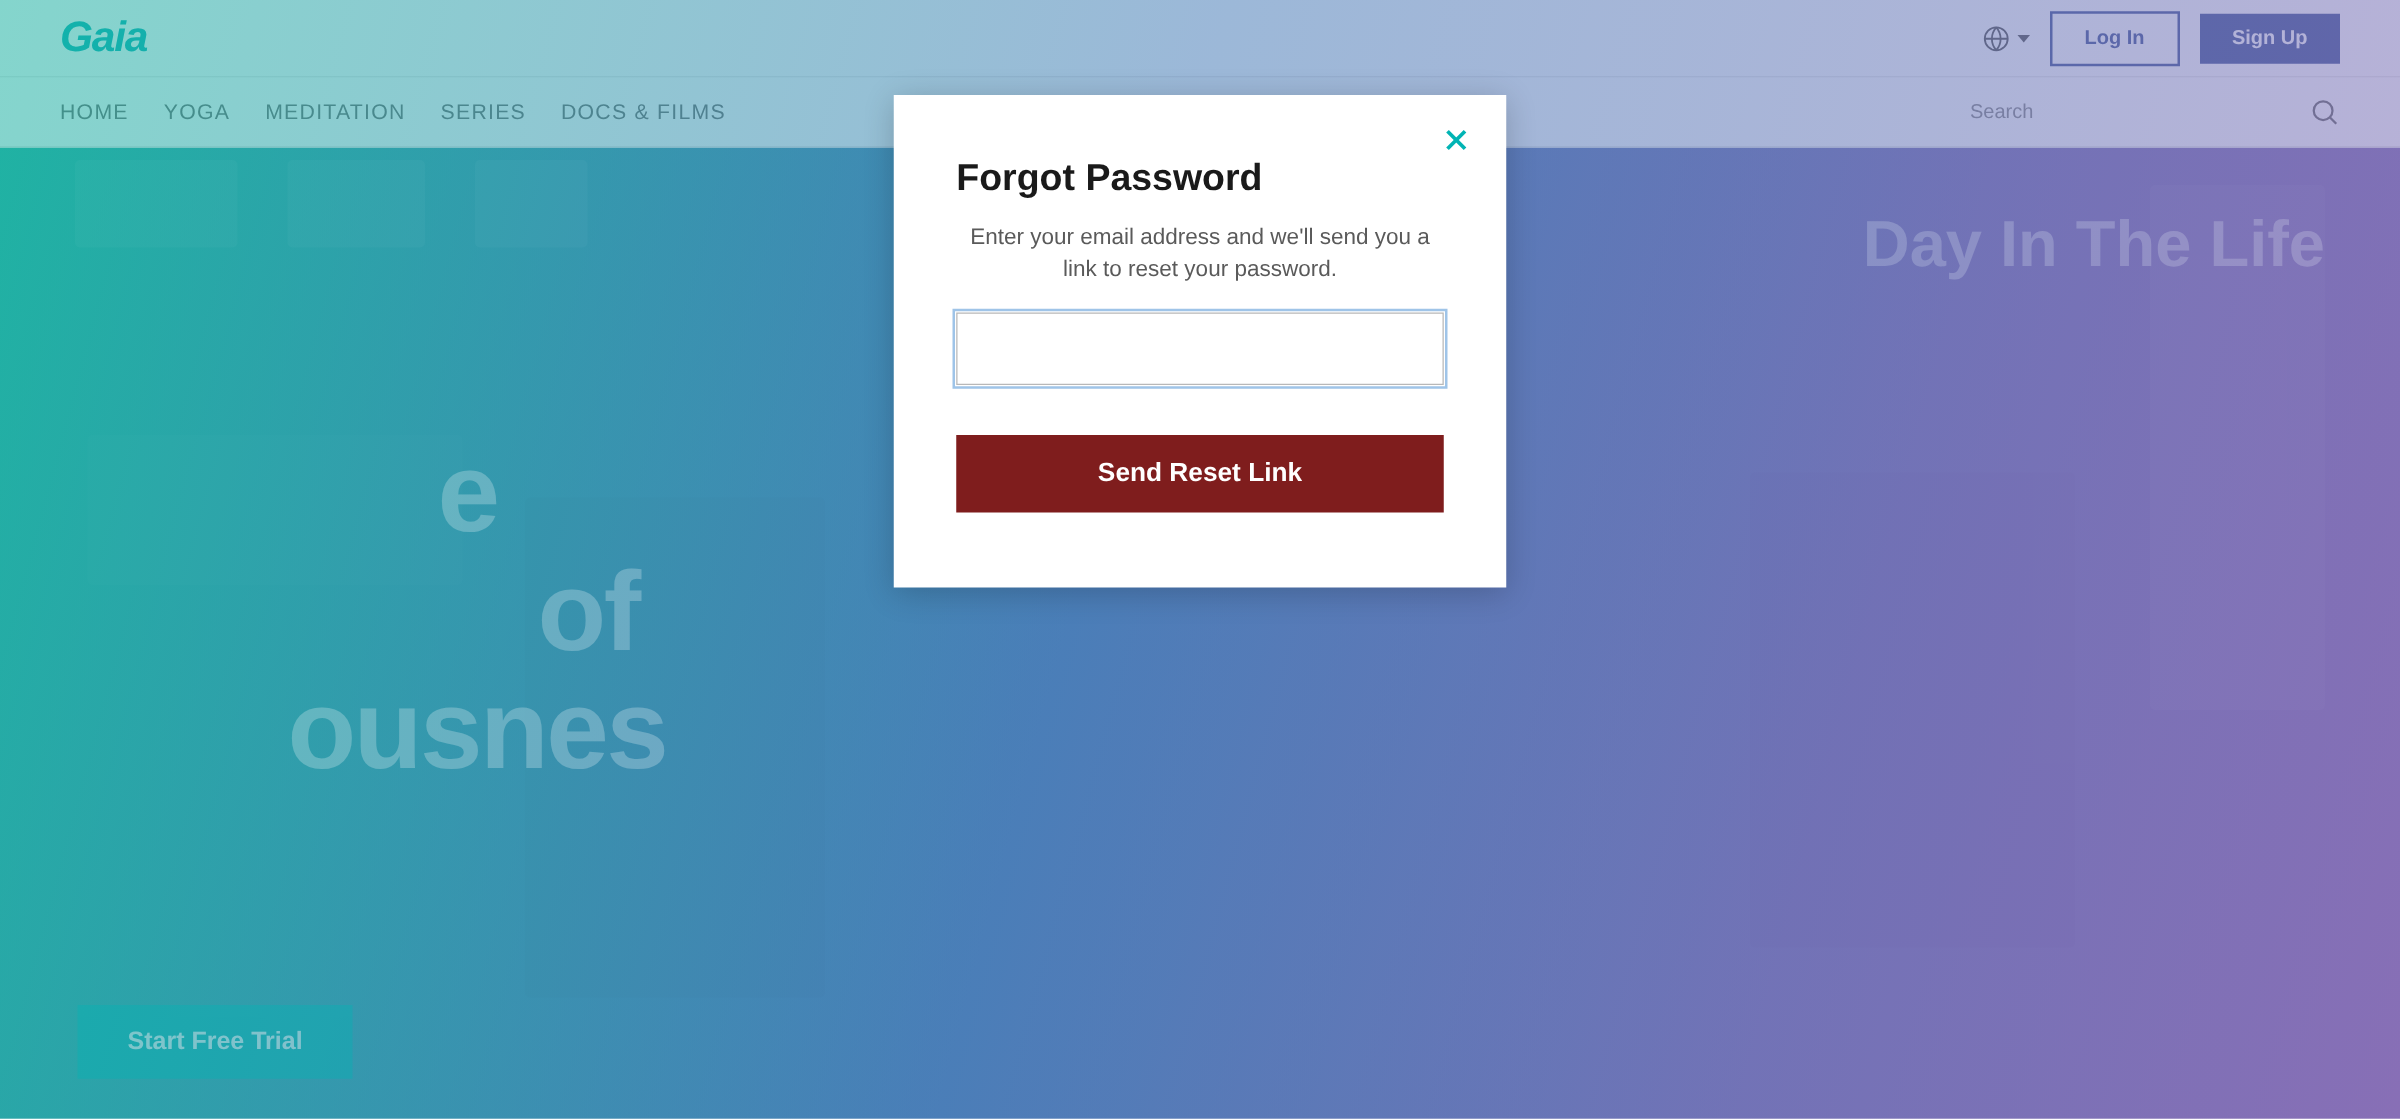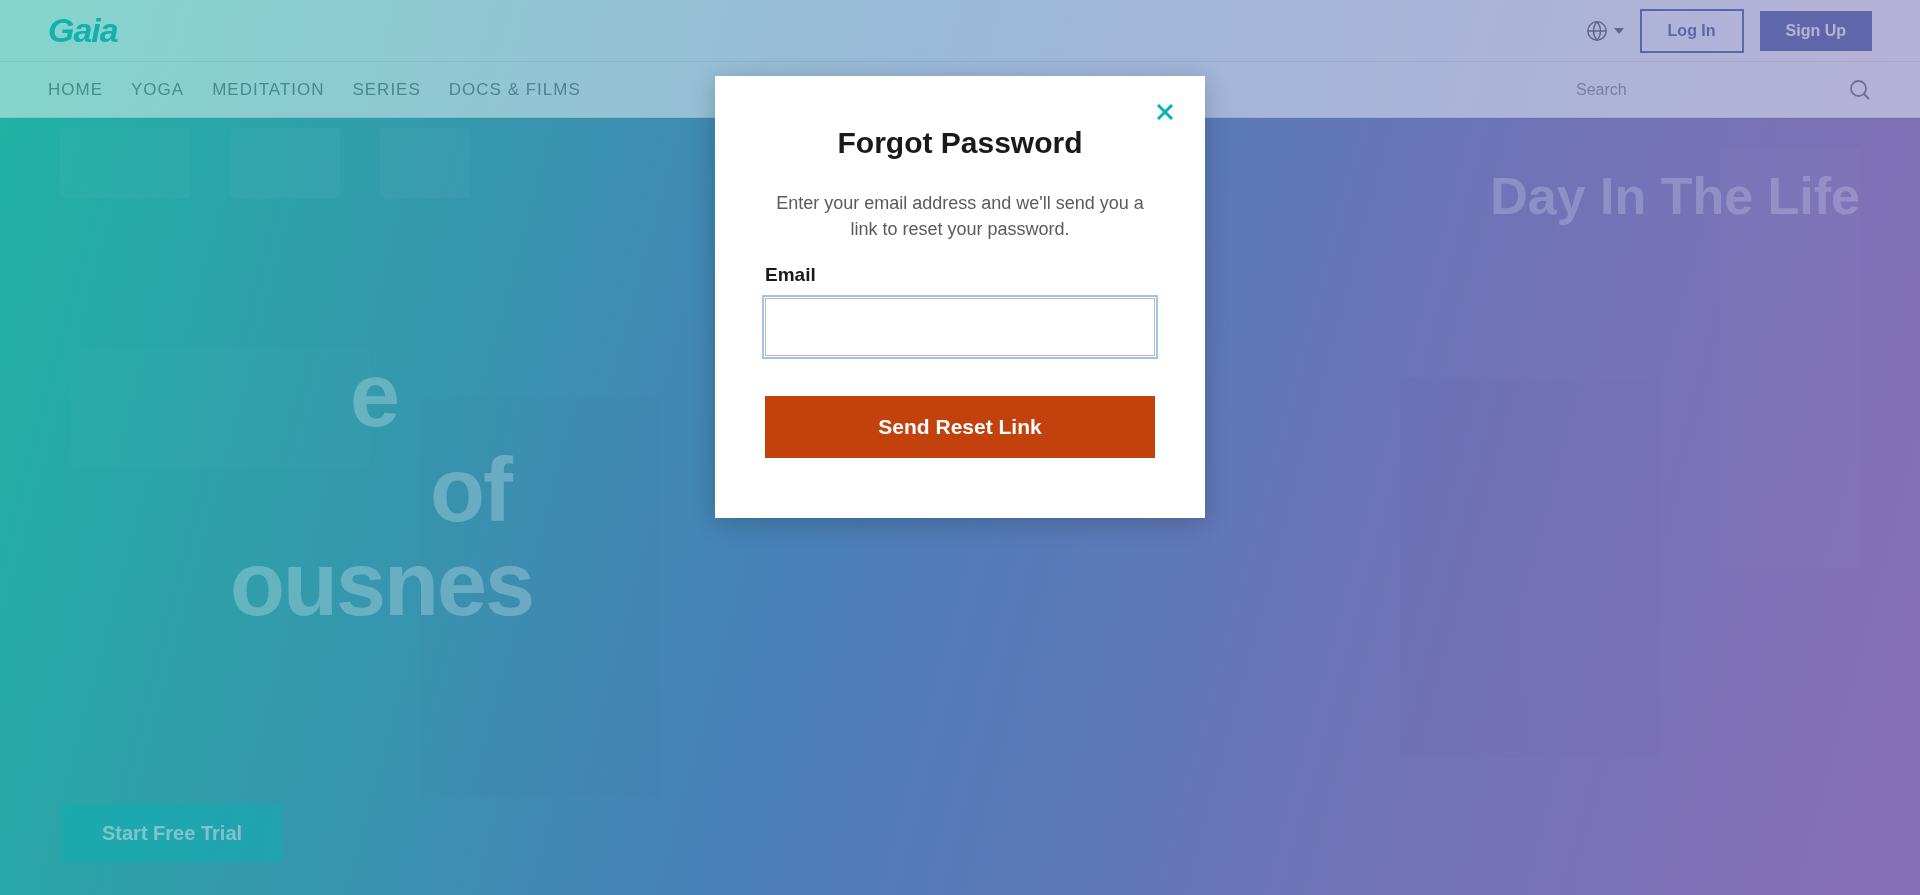--- a/index.html
+++ b/index.html
@@ -193,22 +193,21 @@
     right: 28px;
     width: 24px;
     height: 24px;
     color: #01b4b4;
     cursor: pointer;
   }
   .modal-title {
     font-size: 30px;
     font-weight: 800;
     color: #1a1a1a;
-    margin-bottom: 30px;
-    text-align: center;
+    margin-bottom: 16px;
   }
   .modal-desc {
     font-size: 18px;
     line-height: 1.45;
     color: #5a5a5a;
     margin-bottom: 22px;
     text-align: center;
   }
   .modal-label {
     font-size: 19px;
@@ -223,21 +222,21 @@
     border: 1px solid #b8b8b8;
     outline: 2px solid #9fc4e8;
     outline-offset: 1px;
     padding: 0 14px;
     font-size: 17px;
     margin-bottom: 40px;
   }
   .modal-submit {
     width: 100%;
     height: 62px;
-    background: #c2410c;
+    background: #7f1d1d;
     color: #fff;
     border: none;
     font-size: 21px;
     font-weight: 700;
     cursor: pointer;
   }
 </style>
 </head>
 <body>
 
@@ -294,17 +293,16 @@
 <div class="page-overlay"></div>
 
 <div class="modal-backdrop">
   <div class="modal">
     <svg class="modal-close" viewBox="0 0 24 24" fill="none" stroke="currentColor" stroke-width="3">
       <line x1="5" y1="5" x2="19" y2="19"></line>
       <line x1="19" y1="5" x2="5" y2="19"></line>
     </svg>
     <h2 class="modal-title">Forgot Password</h2>
     <p class="modal-desc">Enter your email address and we'll send you a link to reset your password.</p>
-    <label class="modal-label">Email</label>
     <input class="modal-input" type="email" value="" style="">
     <button class="modal-submit">Send Reset Link</button>
   </div>
 </div>
 
 </body></html>

